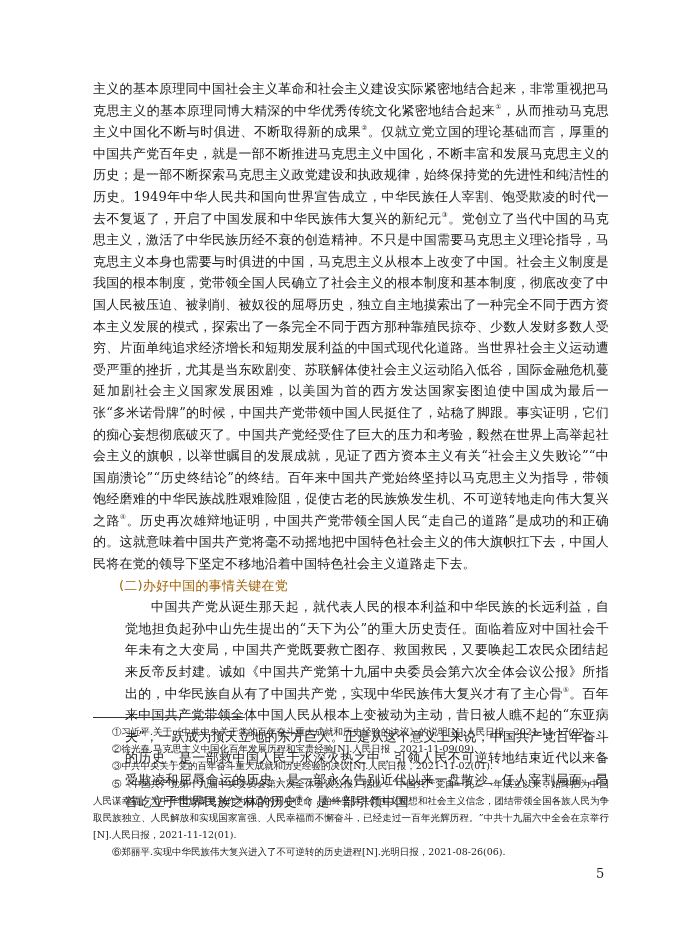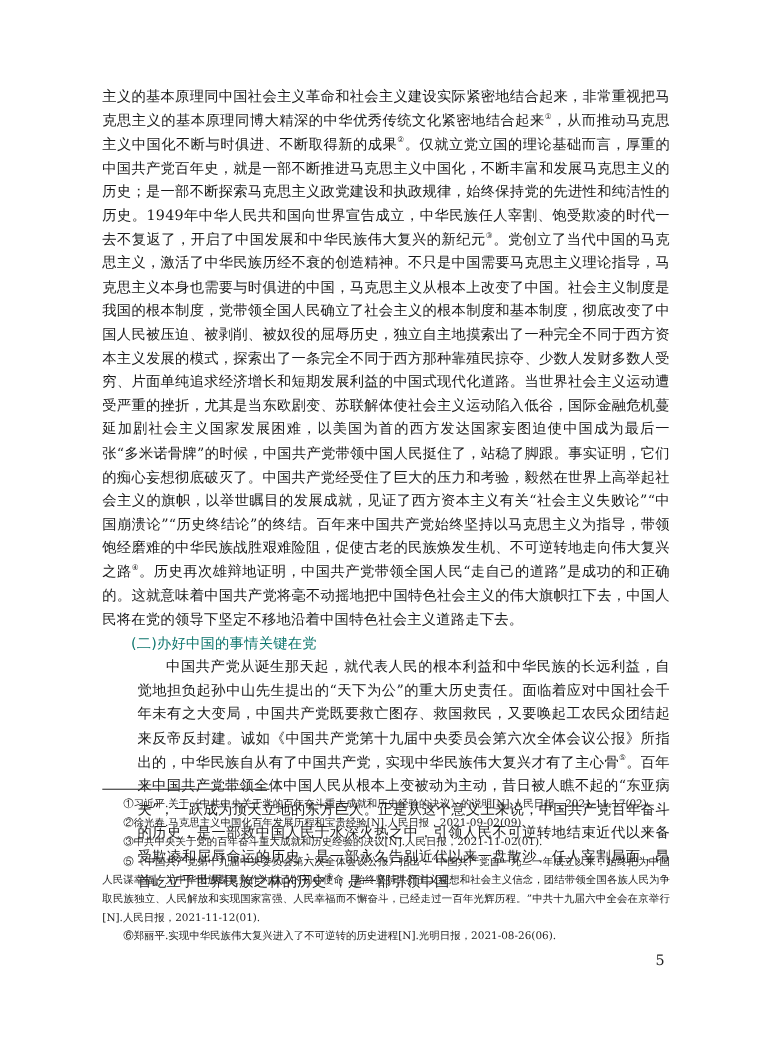--- a/index.html
+++ b/index.html
@@ -3,21 +3,21 @@
 <meta charset="utf-8">
 <style>
   html, body { margin: 0; padding: 0; background: #ffffff; }
   body { width: 700px; height: 943px; position: relative; overflow: hidden;
          font-family: "DejaVu Serif", "Liberation Serif", serif; color: #1a1a1a; }
   .page { position: absolute; left: 93px; top: 78px; width: 516px; }
   .body-text { font-size: 13px; line-height: 21.6px; text-align: justify; letter-spacing: 0.2px; }
   .para { margin: 0; text-indent: 0; }
   .para.indent { text-indent: 26px; margin-left: 32px; }
   .heading { margin: 0; font-family: "DejaVu Sans", "Liberation Sans", sans-serif;
-             font-size: 13px; line-height: 21.6px; padding-left: 26px; font-weight: normal; color:#0f766e; }
+             font-size: 13px; line-height: 21.6px; padding-left: 26px; font-weight: normal; color:#a16207; }
   sup { font-size: 7px; line-height: 0; vertical-align: 6px; }
   .rule { position: absolute; left: 93px; top: 717px; width: 152px; height: 0; border-top: 1px solid #333; }
   .footnotes { position: absolute; left: 93px; top: 723px; width: 516px;
                font-size: 9.5px; line-height: 17.2px; color: #222; text-align: justify; }
   .fn { margin: 0; text-indent: 19px; }
   .page-num { position: absolute; left: 596px; top: 866px; font-size: 13px; color: #222; }
 </style>
 </head>
 <body>
 
@@ -26,19 +26,19 @@
 
   <h3 class="heading">(二)办好中国的事情关键在党</h3>
 
   <p class="para indent"><span>中国共产党从诞生那天起，就代表人民的根本利益和中华民族的长远利益，自觉地担负起孙中山先生提出的“天下为公”的重大历史责任。面临着应对中国社会千年未有之大变局，中国共产党既要救亡图存、救国救民，又要唤起工农民众团结起来反帝反封建。诚如《中国共产党第十九届中央委员会第六次全体会议公报》所指出的，中华民族自从有了中国共产党，实现中华民族伟大复兴才有了主心骨</span><sup>⑤</sup><span>。百年来中国共产党带领全体中国人民从根本上变被动为主动，昔日被人瞧不起的“东亚病夫”，一跃成为顶天立地的东方巨人。正是从这个意义上来说，中国共产党百年奋斗的历史，是一部救中国人民于水深火热之中，引领人民不可逆转地结束近代以来备受欺凌和屈辱命运的历史；是一部永久告别近代以来一盘散沙、任人宰割局面，昂首屹立于世界民族之林的历史</span><sup>⑥</sup><span>；是一部引领中国</span></p>
 </div>
 
 <div class="rule"></div>
 
 <div class="footnotes">
   <p class="fn">①习近平.关于《中共中央关于党的百年奋斗重大成就和历史经验的决议》的说明[N].人民日报，2021-11-17(02).</p>
-  <p class="fn">②徐光春.马克思主义中国化百年发展历程和宝贵经验[N].人民日报，2021-09-02(09).</p>
+  <p class="fn">②徐光春.马克思主义中国化百年发展历程和宝贵经验[N].人民日报，2021-11-09(09).</p>
   <p class="fn">③中共中央关于党的百年奋斗重大成就和历史经验的决议[N].人民日报，2021-11-02(01).</p>
   <p class="fn">⑤《中国共产党第十九届中央委员会第六次全体会议公报》指出：“中国共产党自一九二一年成立以来，始终把为中国人民谋幸福、为中华民族谋复兴作为自己的初心使命，始终坚持共产主义理想和社会主义信念，团结带领全国各族人民为争取民族独立、人民解放和实现国家富强、人民幸福而不懈奋斗，已经走过一百年光辉历程。”中共十九届六中全会在京举行[N].人民日报，2021-11-12(01).</p>
   <p class="fn">⑥郑丽平.实现中华民族伟大复兴进入了不可逆转的历史进程[N].光明日报，2021-08-26(06).</p>
 </div>
 
 <div class="page-num">5</div>
 
 </body></html>

